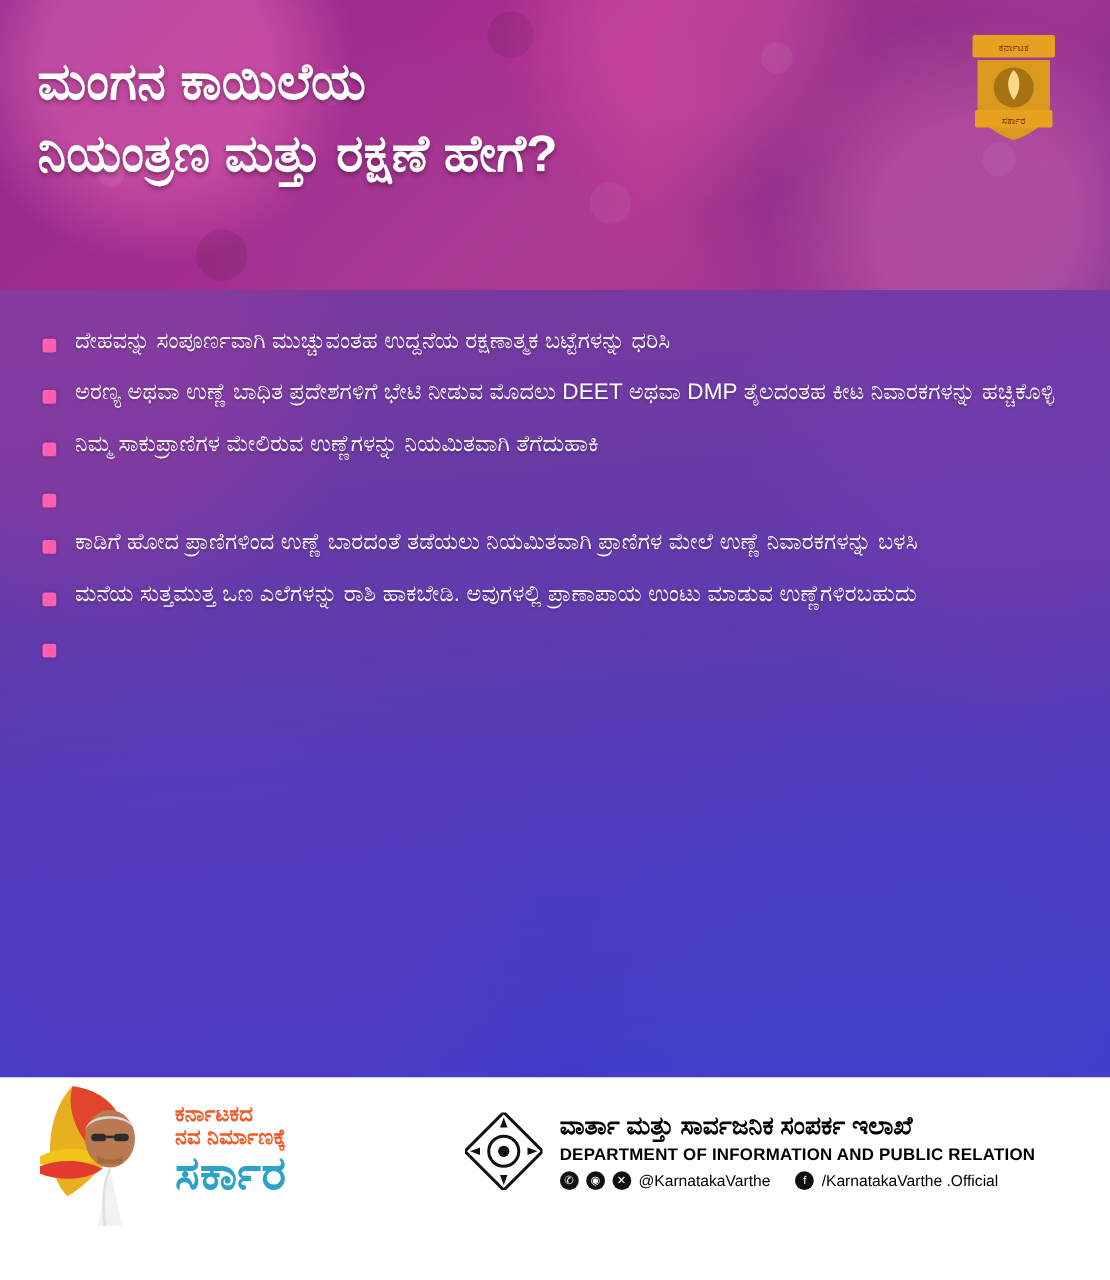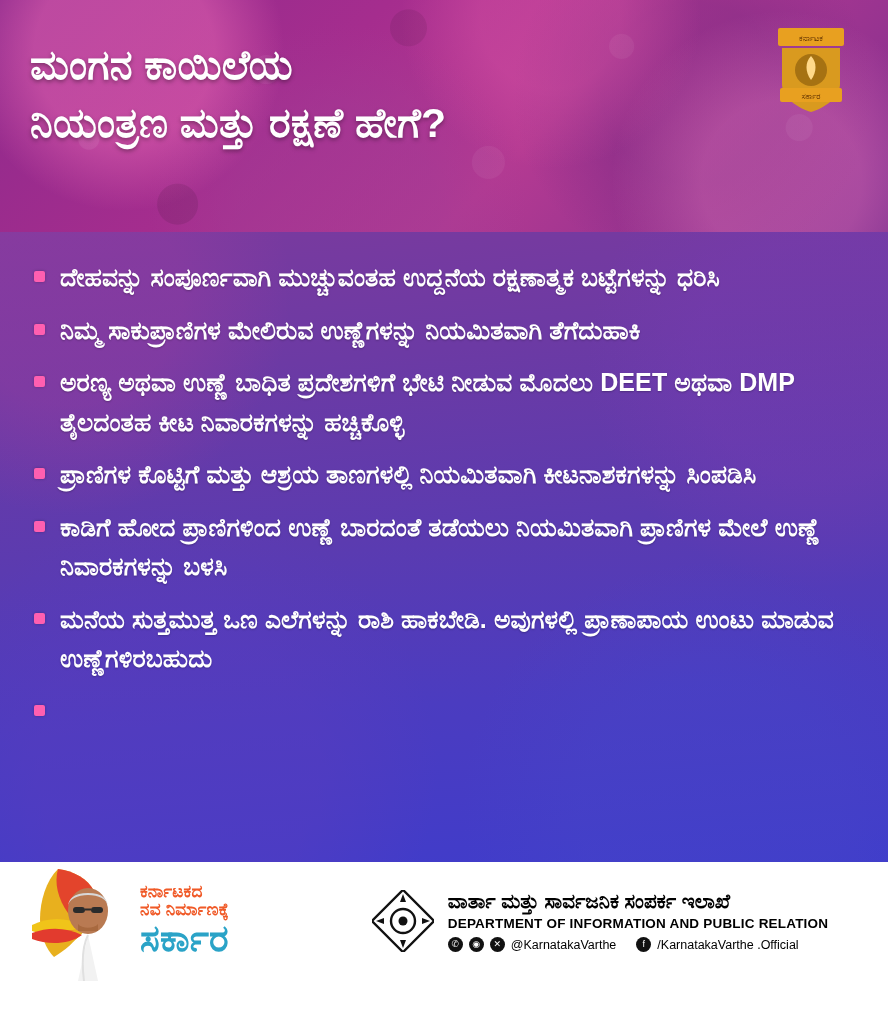--- a/index.html
+++ b/index.html
@@ -98,22 +98,22 @@
     flex: 0 0 auto;
     width: 11px;
     height: 11px;
     background: #ff5fb0;
     border-radius: 2px;
     margin: 13px 15px 0 6px;
     box-shadow: 0 0 3px rgba(0,0,0,0.25);
   }
   .bullet-text {
     color: #ffffff;
-    font-size: 25px;
-    font-weight: bold;
+    font-size: 18px;
+    font-weight: normal;
     line-height: 1.58;
     letter-spacing: 0.1px;
     text-shadow: 0 1px 2px rgba(0,0,0,0.25);
   }
 
   
   .footer {
     position: relative;
     height: 118px;
     background: #ffffff;
@@ -248,29 +248,28 @@
   </div>
 
   <div class="content">
     <ul class="bullet-list">
       <li class="bullet-item">
         <span class="bullet-marker"></span>
         <span class="bullet-text">ದೇಹವನ್ನು ಸಂಪೂರ್ಣವಾಗಿ ಮುಚ್ಚುವಂತಹ ಉದ್ದನೆಯ ರಕ್ಷಣಾತ್ಮಕ ಬಟ್ಟೆಗಳನ್ನು ಧರಿಸಿ</span>
       </li>
       <li class="bullet-item">
         <span class="bullet-marker"></span>
+        <span class="bullet-text">ಅರಣ್ಯ ಅಥವಾ ಉಣ್ಣೆ ಬಾಧಿತ ಪ್ರದೇಶಗಳಿಗೆ ಭೇಟಿ ನೀಡುವ ಮೊದಲು DEET ಅಥವಾ DMP ತೈಲದಂತಹ ಕೀಟ ನಿವಾರಕಗಳನ್ನು ಹಚ್ಚಿಕೊಳ್ಳಿ</span>
+      </li>
+      <li class="bullet-item">
+        <span class="bullet-marker"></span>
         <span class="bullet-text">ನಿಮ್ಮ ಸಾಕುಪ್ರಾಣಿಗಳ ಮೇಲಿರುವ ಉಣ್ಣೆಗಳನ್ನು ನಿಯಮಿತವಾಗಿ ತೆಗೆದುಹಾಕಿ</span>
       </li>
       <li class="bullet-item">
         <span class="bullet-marker"></span>
-        <span class="bullet-text">ಅರಣ್ಯ ಅಥವಾ ಉಣ್ಣೆ ಬಾಧಿತ ಪ್ರದೇಶಗಳಿಗೆ ಭೇಟಿ ನೀಡುವ ಮೊದಲು DEET ಅಥವಾ DMP ತೈಲದಂತಹ ಕೀಟ ನಿವಾರಕಗಳನ್ನು ಹಚ್ಚಿಕೊಳ್ಳಿ</span>
-      </li>
-      <li class="bullet-item">
-        <span class="bullet-marker"></span>
-        <span class="bullet-text">ಪ್ರಾಣಿಗಳ ಕೊಟ್ಟಿಗೆ ಮತ್ತು ಆಶ್ರಯ ತಾಣಗಳಲ್ಲಿ ನಿಯಮಿತವಾಗಿ ಕೀಟನಾಶಕಗಳನ್ನು ಸಿಂಪಡಿಸಿ</span>
       </li>
       <li class="bullet-item">
         <span class="bullet-marker"></span>
         <span class="bullet-text">ಕಾಡಿಗೆ ಹೋದ ಪ್ರಾಣಿಗಳಿಂದ ಉಣ್ಣೆ ಬಾರದಂತೆ ತಡೆಯಲು ನಿಯಮಿತವಾಗಿ ಪ್ರಾಣಿಗಳ ಮೇಲೆ ಉಣ್ಣೆ ನಿವಾರಕಗಳನ್ನು ಬಳಸಿ</span>
       </li>
       <li class="bullet-item">
         <span class="bullet-marker"></span>
         <span class="bullet-text">ಮನೆಯ ಸುತ್ತಮುತ್ತ ಒಣ ಎಲೆಗಳನ್ನು ರಾಶಿ ಹಾಕಬೇಡಿ. ಅವುಗಳಲ್ಲಿ ಪ್ರಾಣಾಪಾಯ ಉಂಟು ಮಾಡುವ ಉಣ್ಣೆಗಳಿರಬಹುದು</span>
       </li>
       <li class="bullet-item">

